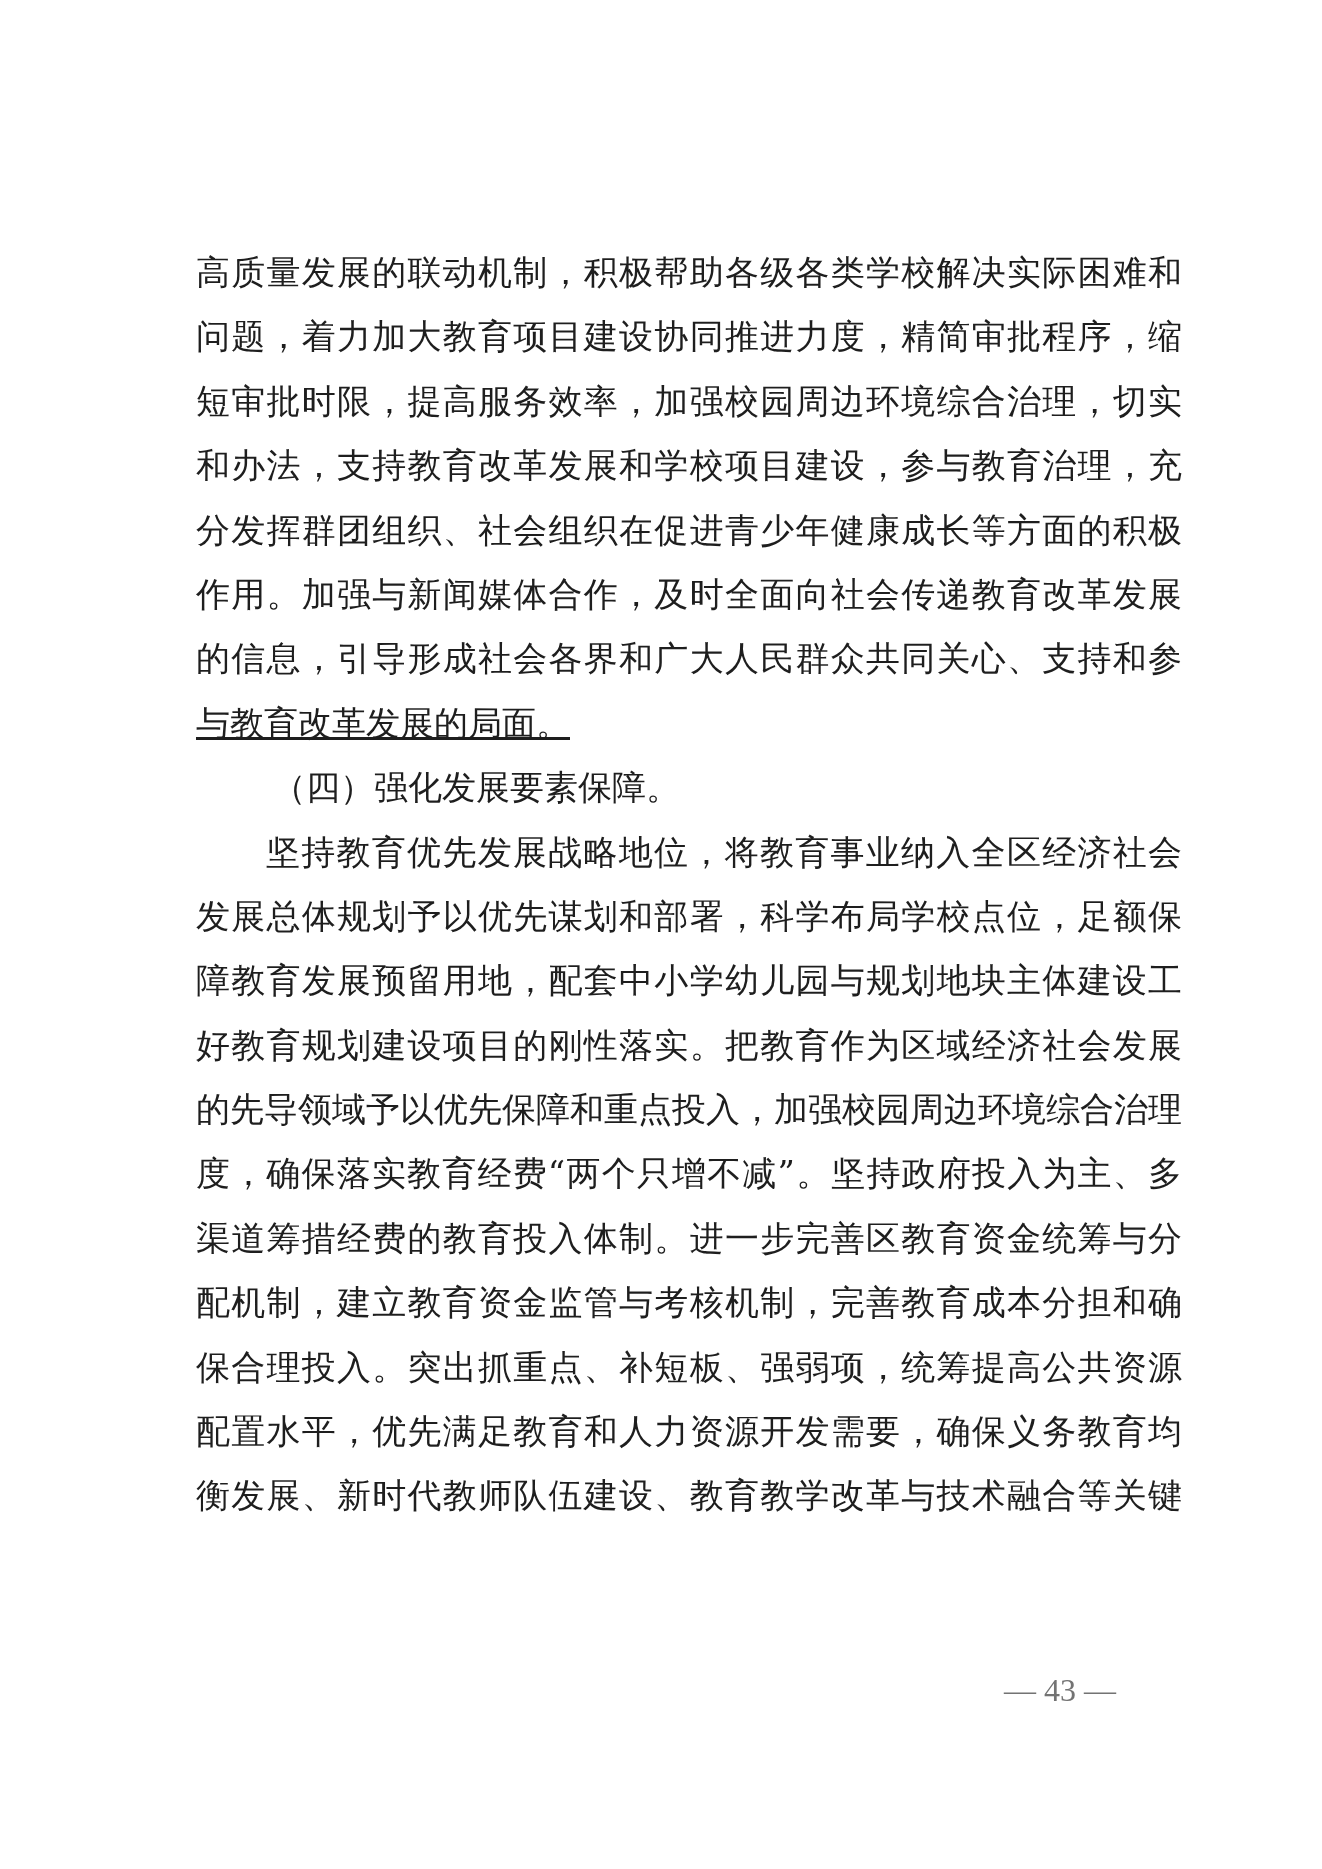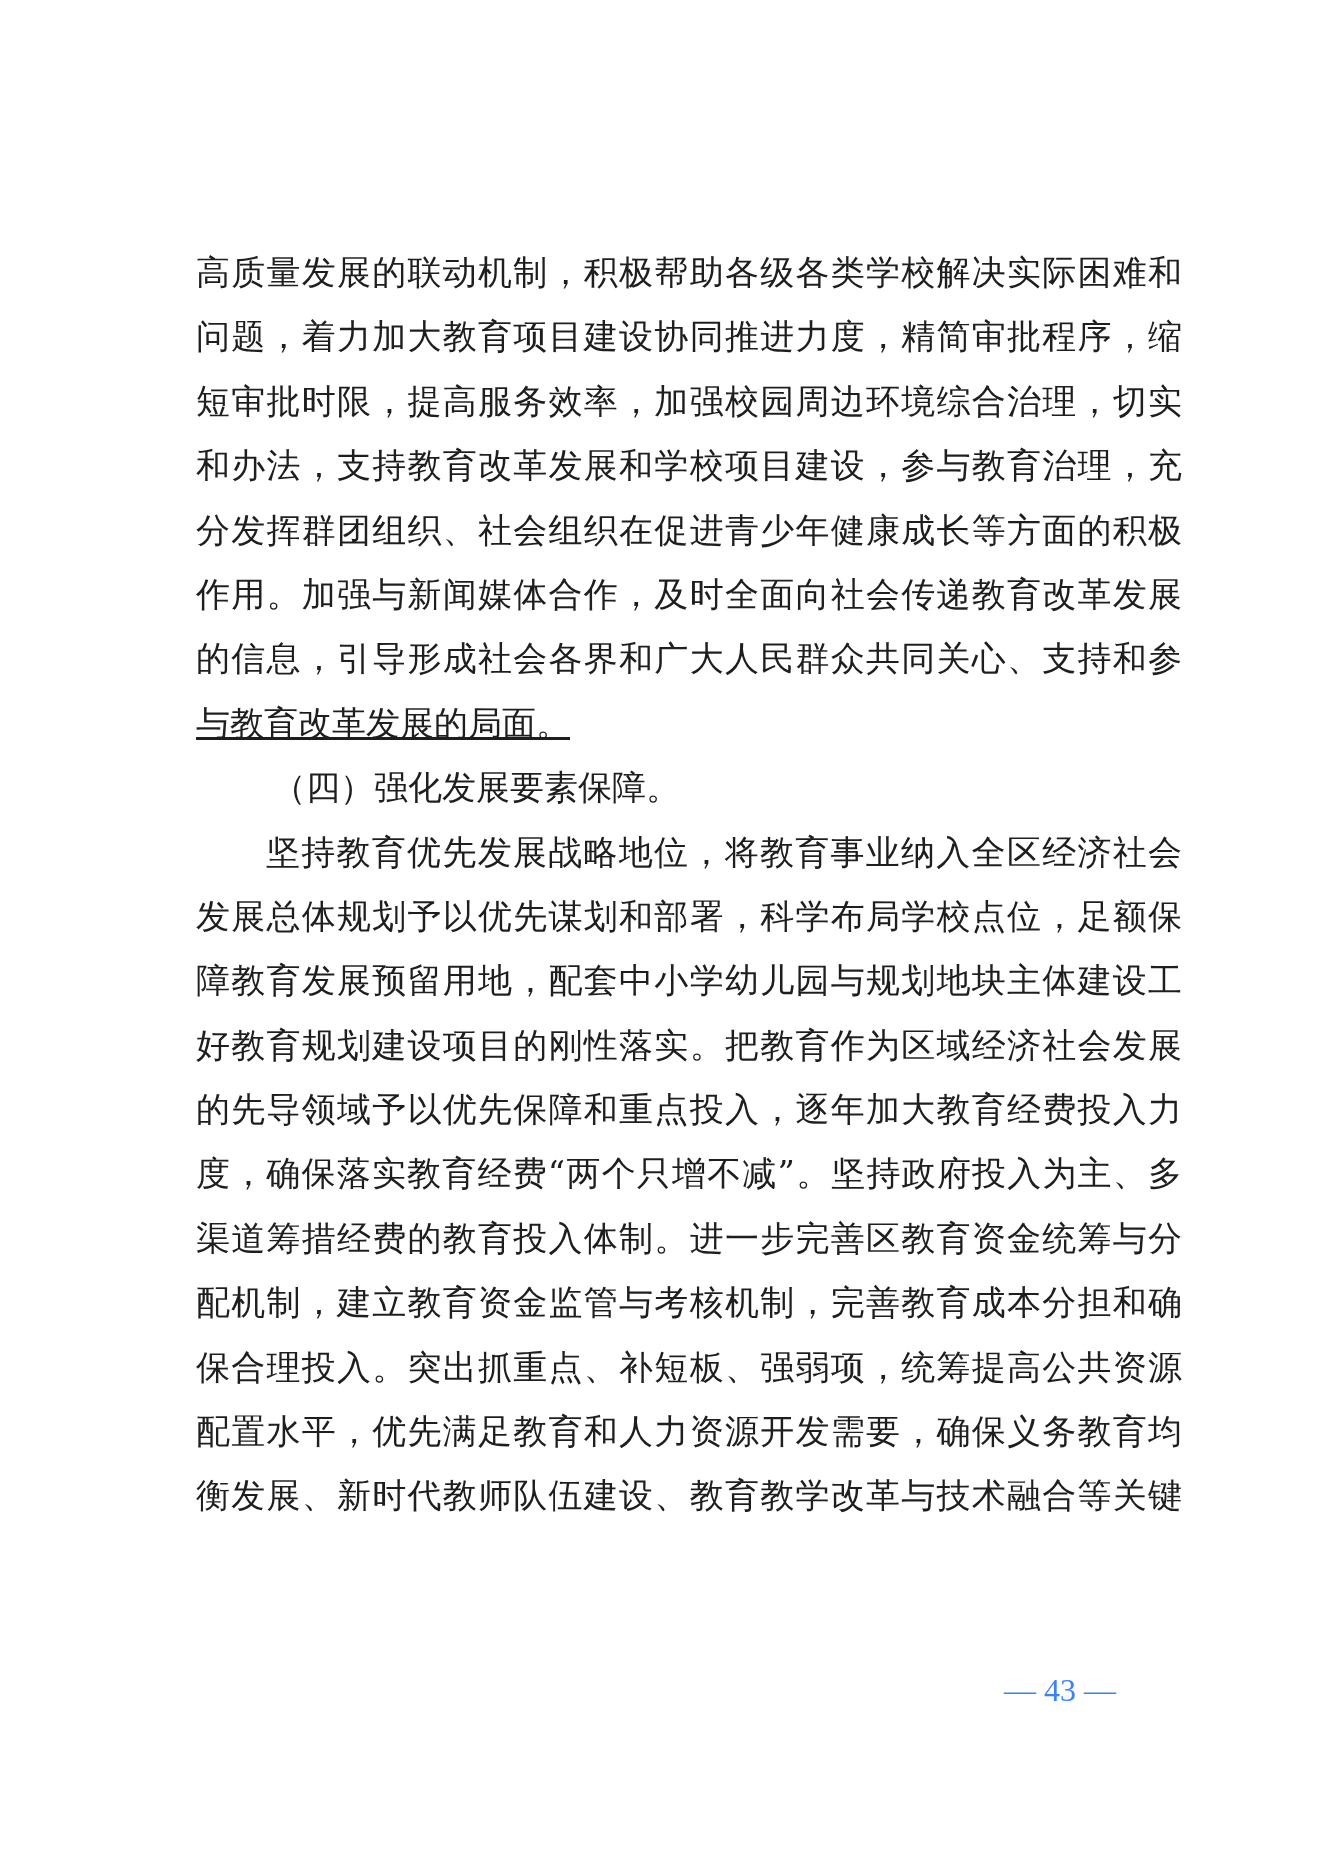--- a/index.html
+++ b/index.html
@@ -16,21 +16,21 @@
     display: block; height: 64.4px; line-height: 64.4px;
     font-size: 34px; white-space: nowrap; overflow: visible;
     text-align: justify; text-align-last: justify; letter-spacing: 0;
   }
   .line.last { text-align-last: left; text-decoration: underline; }
   .line.indent { padding-left: 70px; }
   .line.heading { padding-left: 76px; text-align-last: left; }
   .page-number {
     position: absolute; left: 995px; top: 1672px; width: 130px;
     font-family: "Liberation Serif", "DejaVu Serif", serif;
-    font-size: 32px; line-height: 36px; color: #3b82f6; white-space: nowrap;
+    font-size: 32px; line-height: 36px; color: #737373; white-space: nowrap;
     text-align: center;
   }
 </style>
 </head>
 <body>
 
 <div class="page">
   <div class="body-text">
 
     <div>
@@ -46,21 +46,21 @@
 
     <div>
       <span class="line heading">（四）强化发展要素保障。</span>
     </div>
 
     <div>
       <span class="line indent">坚持教育优先发展战略地位，将教育事业纳入全区经济社会</span>
       <span class="line">发展总体规划予以优先谋划和部署，科学布局学校点位，足额保</span>
       <span class="line">障教育发展预留用地，配套中小学幼儿园与规划地块主体建设工</span>
       <span class="line">好教育规划建设项目的刚性落实。把教育作为区域经济社会发展</span>
-      <span class="line">的先导领域予以优先保障和重点投入，逐年加大教育经费投入力</span>
+      <span class="line">的先导领域予以优先保障和重点投入，加强校园周边环境综合治理</span>
       <span class="line">度，确保落实教育经费“两个只增不减”。坚持政府投入为主、多</span>
       <span class="line">渠道筹措经费的教育投入体制。进一步完善区教育资金统筹与分</span>
       <span class="line">配机制，建立教育资金监管与考核机制，完善教育成本分担和确</span>
       <span class="line">保合理投入。突出抓重点、补短板、强弱项，统筹提高公共资源</span>
       <span class="line">配置水平，优先满足教育和人力资源开发需要，确保义务教育均</span>
       <span class="line">衡发展、新时代教师队伍建设、教育教学改革与技术融合等关键</span>
     </div>
   </div>
 
   <div class="page-number">— 43 —</div>

